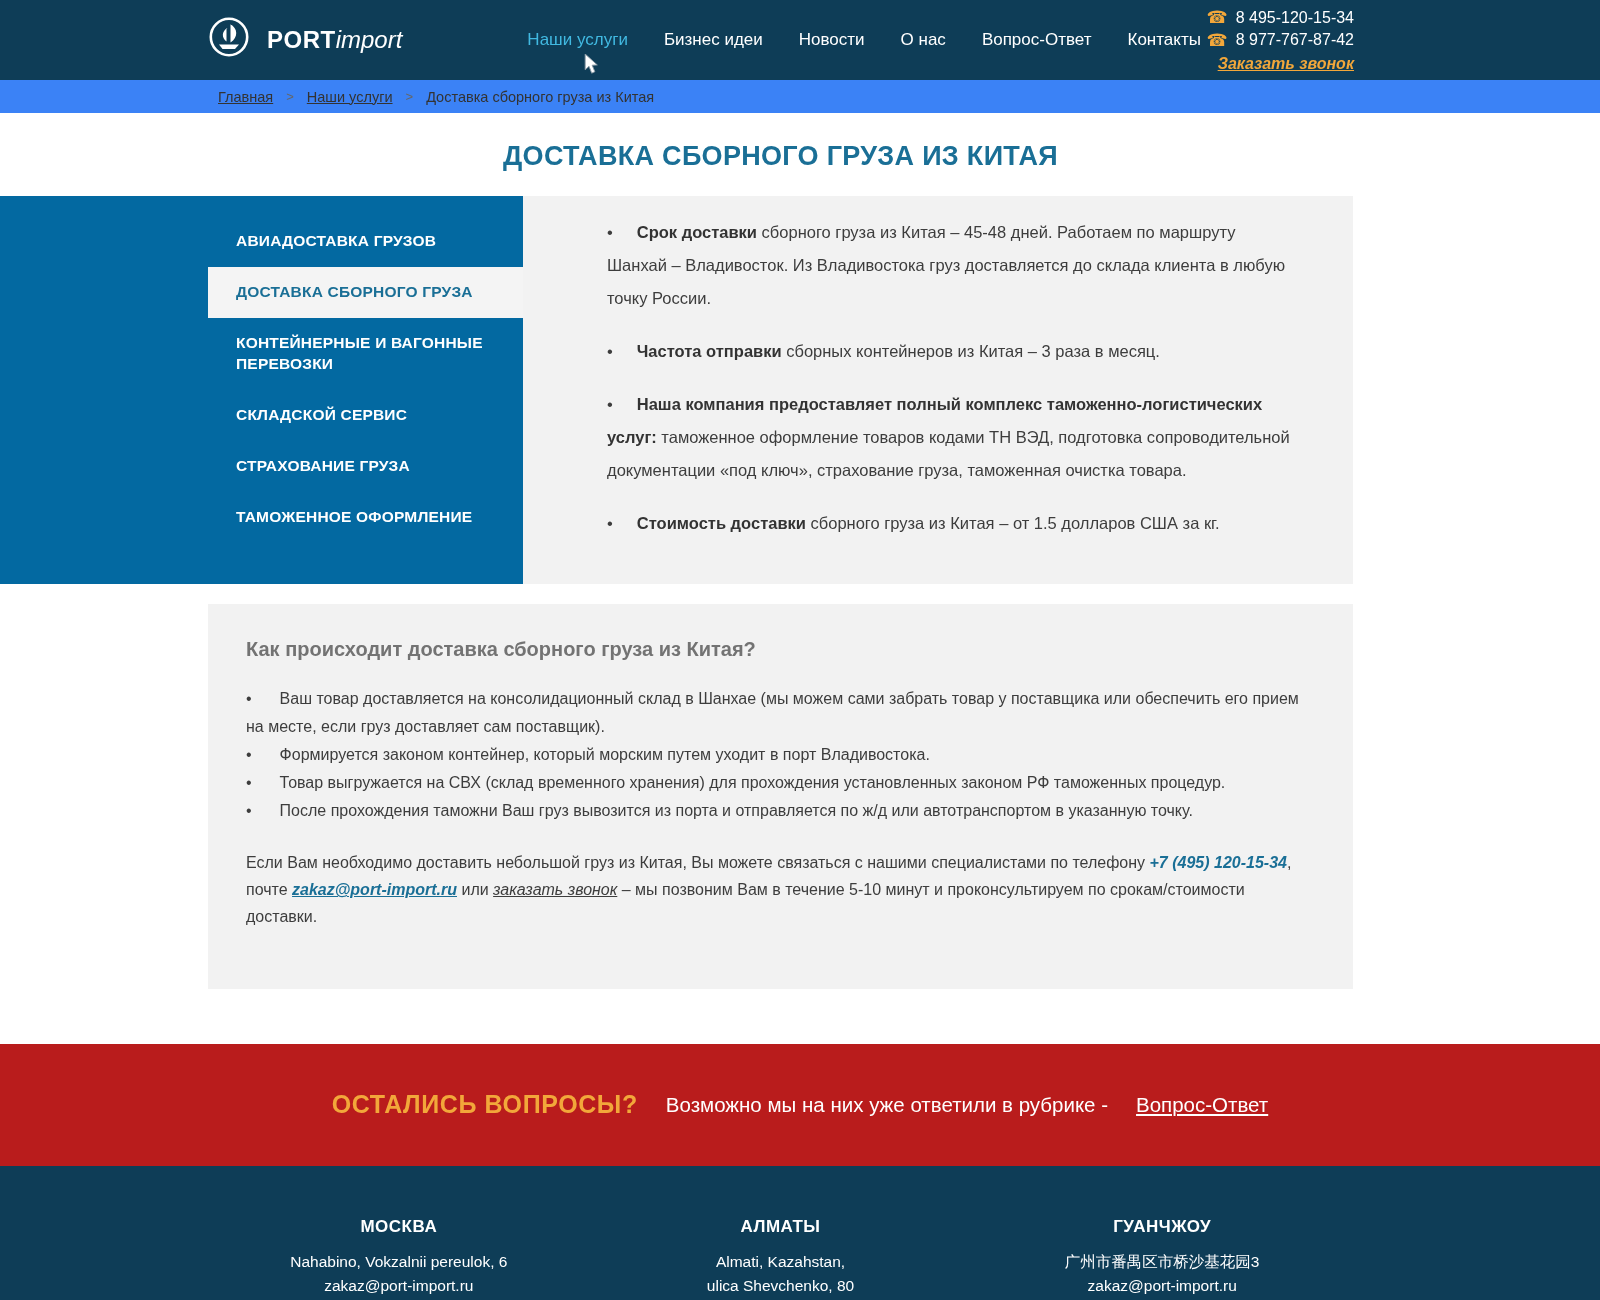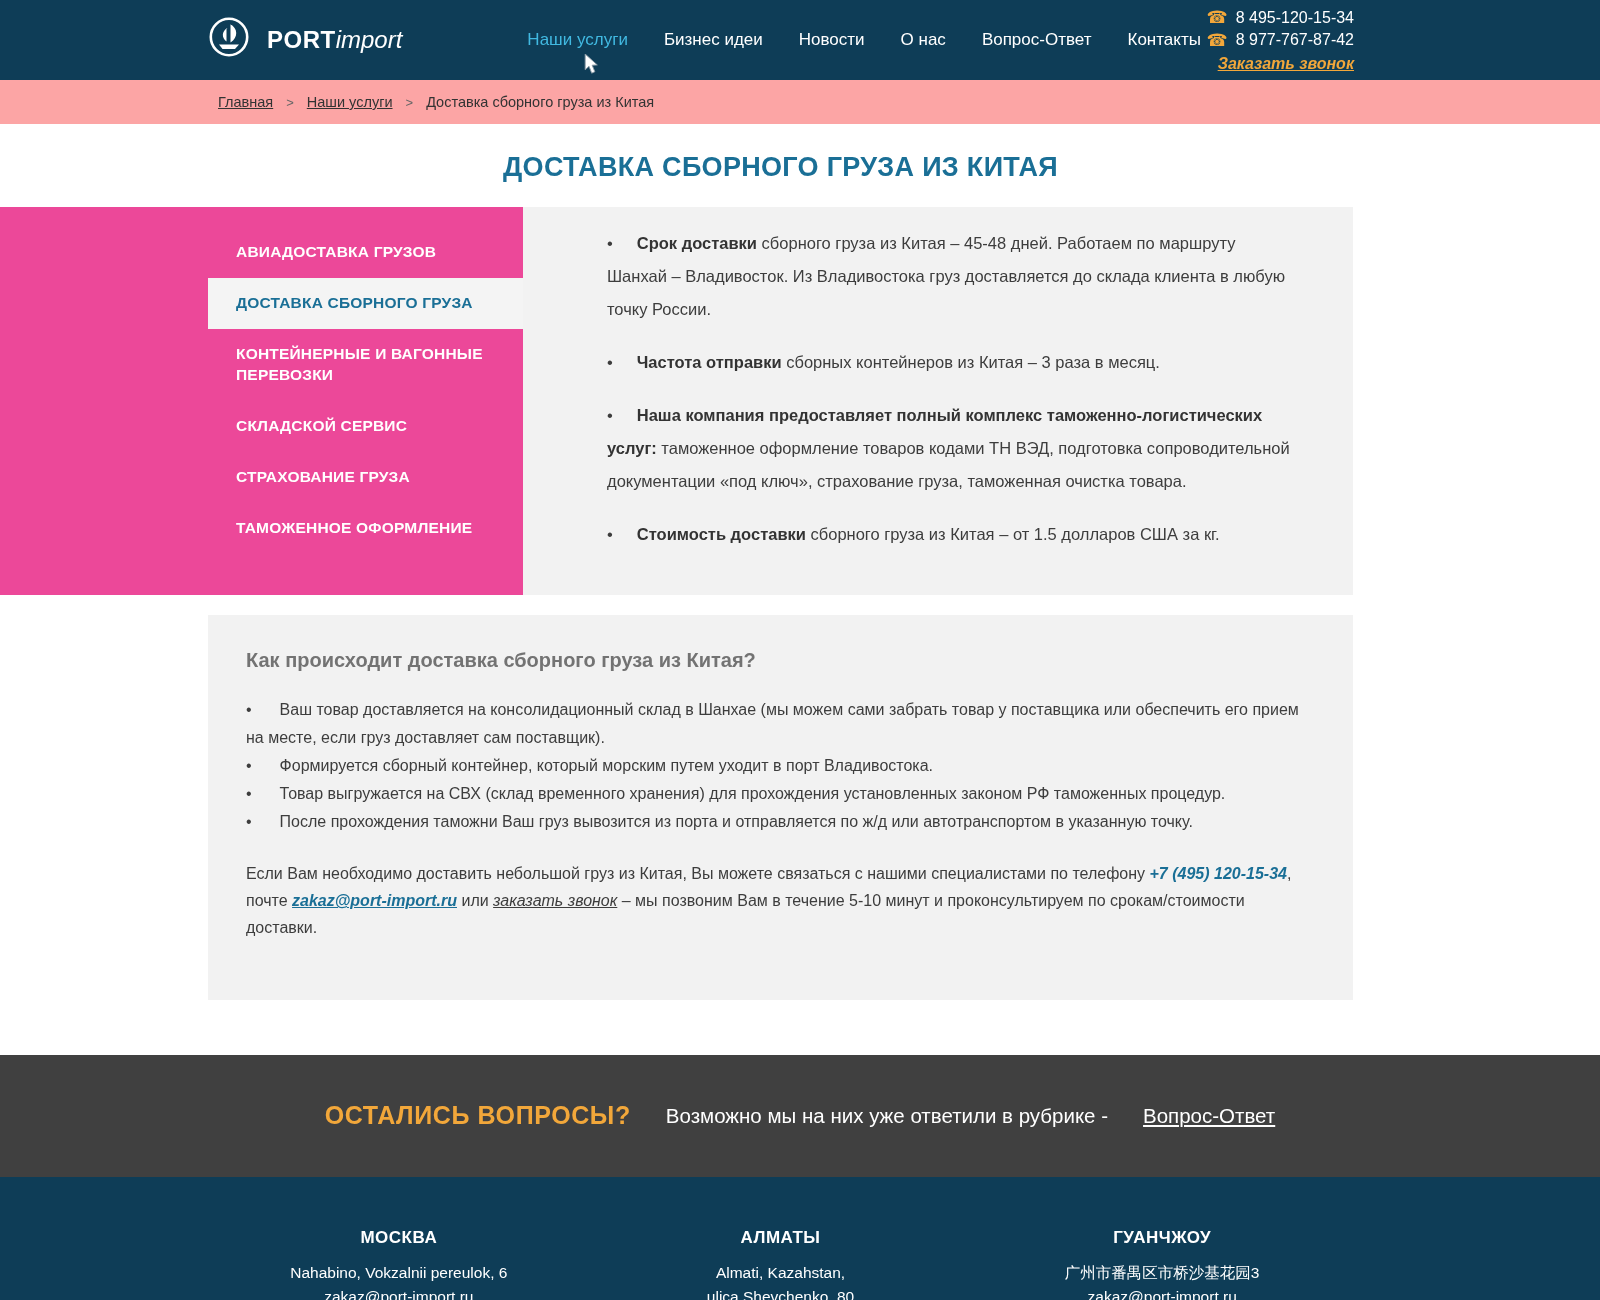--- a/index.html
+++ b/index.html
@@ -17,56 +17,56 @@
   .main-nav a { color:#fff; text-decoration:none; position:relative; }
   .main-nav a.active { color:#41b9e1; }
   .cursor-icon { position:absolute; left:56px; top:24px; }
   .contacts { margin-left:auto; display:flex; flex-direction:column; align-items:flex-end; gap:1px; }
   .phone-row { display:flex; align-items:center; gap:8px; color:#fff; font-size:16px; line-height:1.25; }
   .phone-glyph { color:#f2a73a; font-size:17px; }
   .callback-link { color:#f2a73a; font-style:italic; font-weight:bold; font-size:16px;
                    text-decoration:underline; margin-top:3px; }
 
   
-  .breadcrumb-bar { background:#fca5a5; height:44px; }
+  .breadcrumb-bar { background:#3b82f6; height:33px; }
   .breadcrumb { margin-left:218px; height:100%; display:flex; align-items:center; font-size:14.5px; color:#444; }
   .breadcrumb a { color:#333; text-decoration:underline; }
   .crumb { display:inline-flex; align-items:center; }
   .crumb:not(.current)::after { content:">"; margin:0 13px; color:#666; font-size:13px; text-decoration:none; }
   .crumb.current { color:#333; }
 
   
   .page-title { width:1145px; margin:28px 0 24px 208px; text-align:center;
                 color:#1a6f96; font-size:27px; font-weight:bold; letter-spacing:0.3px; }
 
   
   .main-row { display:flex; align-items:stretch; min-height:386px; }
-  .sidebar { width:523px; background:#ec4899; padding:20px 0 30px 208px; flex:0 0 523px; }
+  .sidebar { width:523px; background:#0369a1; padding:20px 0 30px 208px; flex:0 0 523px; }
   .sidebar ul { list-style:none; margin:0; padding:0; }
   .sidebar li { padding:15px 28px; color:#fff; font-weight:bold; font-size:15.5px;
                 line-height:1.35; cursor:pointer; letter-spacing:0.2px; }
   .sidebar li.active { background:#f4f4f4; color:#1a6f96; }
   .content-box { width:830px; flex:0 0 830px; background:#f2f2f2; padding:20px 55px 24px 84px; }
   .bullet-item { font-size:16.5px; line-height:2.0; color:#3d3d3d; margin:0 0 20px 0; }
   .bullet-item::before { content:"•"; margin-right:24px; color:#3d3d3d; }
   .bullet-item .lead-bold { font-weight:bold; color:#333; }
 
   
   .how-box { width:1145px; margin:20px 0 0 208px; background:#f2f2f2; padding:34px 42px 42px 38px; }
   .how-title { color:#737373; font-size:20px; font-weight:bold; margin:0 0 24px 0; }
   .how-box .bullet-item { font-size:16px; line-height:1.75; margin:0; }
   .how-box .bullet-item::before { margin-right:28px; }
   .contact-par { margin-top:24px; font-size:16px; line-height:1.7; color:#3d3d3d; }
   .link-phone { color:#1a6f96; font-style:italic; font-weight:bold; text-decoration:none; }
   .link-email { color:#1a6f96; font-style:italic; font-weight:bold; text-decoration:underline; }
   .link-callback { color:#3d3d3d; font-style:italic; text-decoration:underline; }
 
   
-  .cta-band { margin-top:55px; background:#404040; height:122px;
-              display:flex; align-items:center; justify-content:center; gap:35px; }
+  .cta-band { margin-top:55px; background:#b91c1c; height:122px;
+              display:flex; align-items:center; justify-content:center; gap:28px; }
   .cta-q { color:#f2a73a; font-size:25px; font-weight:bold; letter-spacing:0.6px; }
   .cta-text { color:#fff; font-size:20.5px; }
   .cta-link { color:#fff; font-size:20.5px; text-decoration:underline; }
 
   
   .site-footer { background:#0e3d57; padding:48px 0 24px 0; min-height:260px; }
   .offices { width:1145px; margin-left:208px; display:flex; }
   .office { flex:1; text-align:center; color:#fff; font-size:15.5px; line-height:1.55; }
   .office .city { font-weight:bold; font-size:17px; margin-bottom:10px; letter-spacing:0.5px; }
   .office a { color:#fff; text-decoration:none; }
@@ -150,21 +150,21 @@
       <p class="bullet-item"><span class="lead-bold">Срок доставки</span><span> сборного груза из Китая – 45-48 дней. Работаем по маршруту Шанхай – Владивосток. Из Владивостока груз доставляется до склада клиента в любую точку России.</span></p>
       <p class="bullet-item"><span class="lead-bold">Частота отправки</span><span> сборных контейнеров из Китая – 3 раза в месяц.</span></p>
       <p class="bullet-item"><span class="lead-bold">Наша компания предоставляет полный комплекс таможенно-логистических услуг:</span><span> таможенное оформление товаров кодами ТН ВЭД, подготовка сопроводительной документации «под ключ», страхование груза, таможенная очистка товара.</span></p>
       <p class="bullet-item"><span class="lead-bold">Стоимость доставки</span><span> сборного груза из Китая – от 1.5 долларов США за кг.</span></p>
     </section>
   </div>
 
   <section class="how-box">
     <h2 class="how-title">Как происходит доставка сборного груза из Китая?</h2>
     <p class="bullet-item">Ваш товар доставляется на консолидационный склад в Шанхае (мы можем сами забрать товар у поставщика или обеспечить его прием на месте, если груз доставляет сам поставщик).</p>
-    <p class="bullet-item">Формируется сборный контейнер, который морским путем уходит в порт Владивостока.</p>
+    <p class="bullet-item">Формируется законом контейнер, который морским путем уходит в порт Владивостока.</p>
     <p class="bullet-item">Товар выгружается на СВХ (склад временного хранения) для прохождения установленных законом РФ таможенных процедур.</p>
     <p class="bullet-item">После прохождения таможни Ваш груз вывозится из порта и отправляется по ж/д или автотранспортом в указанную точку.</p>
 
     <p class="contact-par"><span>Если Вам необходимо доставить небольшой груз из Китая, Вы можете связаться с нашими специалистами по телефону </span><a class="link-phone">+7 (495) 120-15-34</a><span>, почте </span><a class="link-email">zakaz@port-import.ru</a><span> или </span><a class="link-callback">заказать звонок</a><span> – мы позвоним Вам в течение 5-10 минут и проконсультируем по срокам/стоимости доставки.</span></p>
   </section>
 
   <section class="cta-band">
     <span class="cta-q">ОСТАЛИСЬ ВОПРОСЫ?</span>
     <span class="cta-text">Возможно мы на них уже ответили в рубрике - </span>
     <a class="cta-link">Вопрос-Ответ</a>

